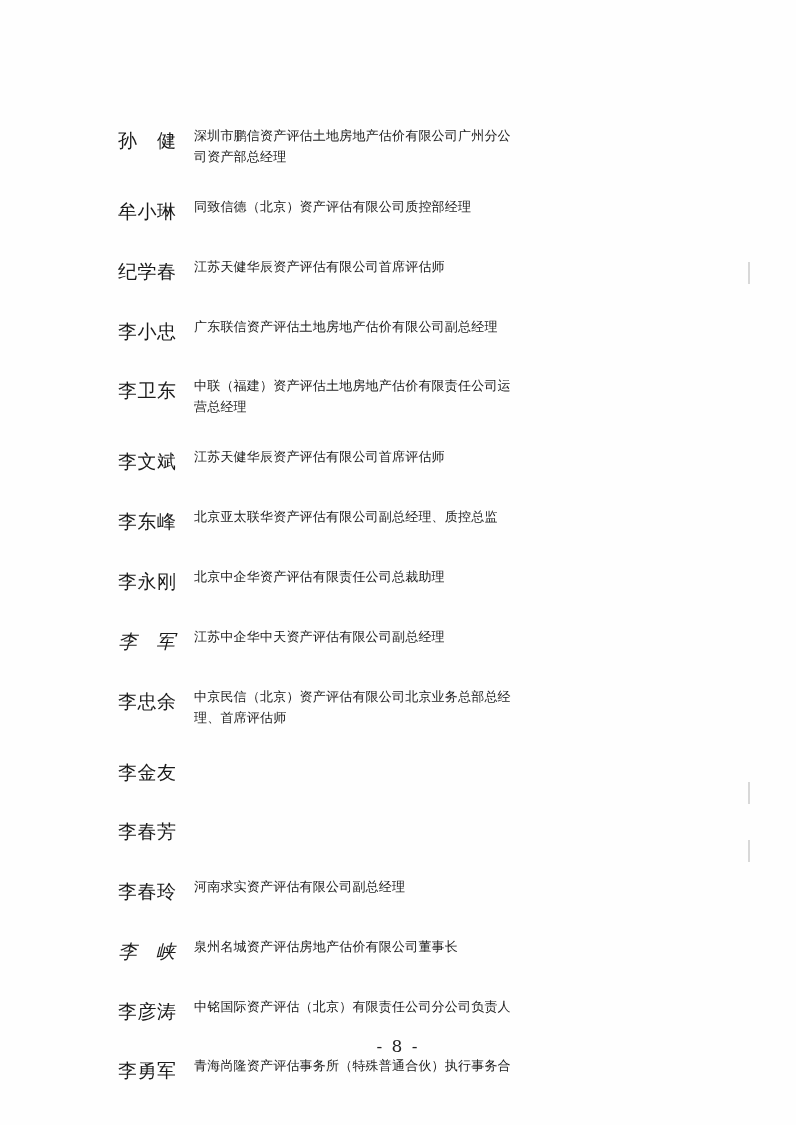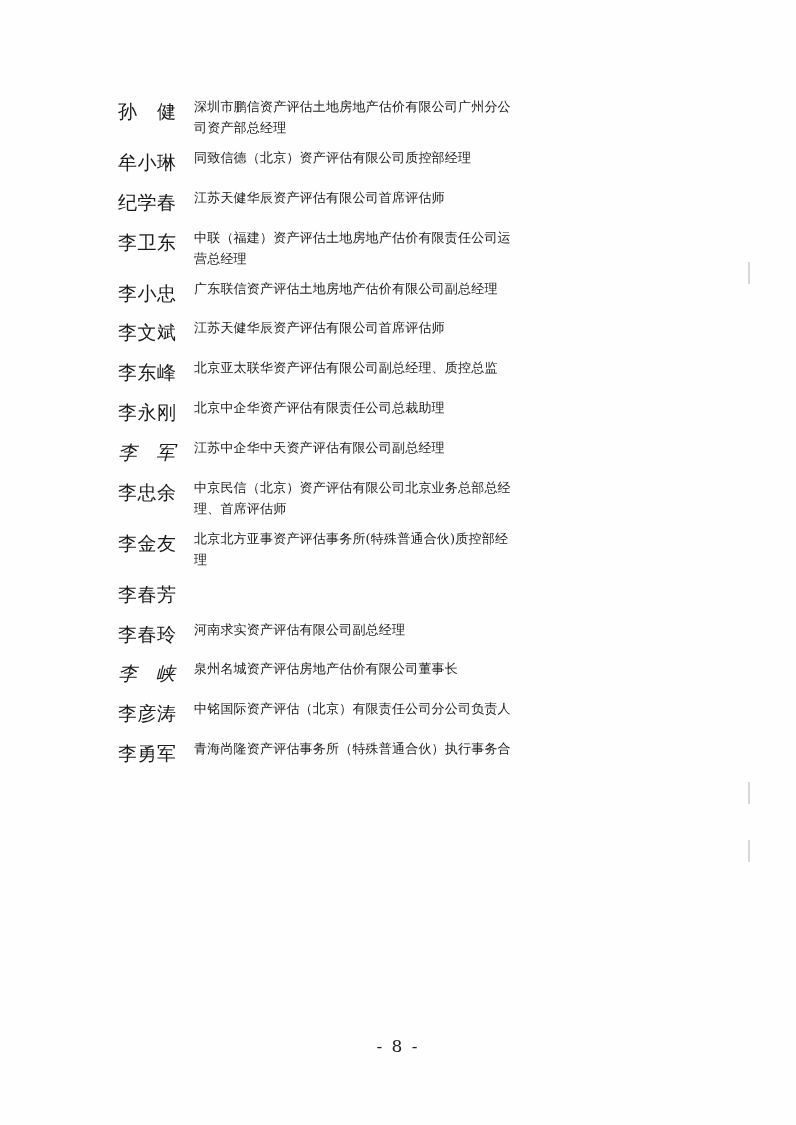--- a/index.html
+++ b/index.html
@@ -26,20 +26,21 @@
     position: absolute;
     left: 118px;
     top: 96px;
     width: 570px;
   }
   .entry {
     display: flex;
     align-items: flex-start;
     margin-bottom: 9px;
     line-height: 1.62;
+    margin-top: 29px;
   }
   .name {
     flex: 0 0 76px;
     width: 76px;
     font-size: 19px;
     letter-spacing: 0.5px;
     white-space: pre;
   }
   .name.spaced {
     letter-spacing: 0;
@@ -104,35 +105,35 @@
     </div>
 
     <div class="entry">
       <div class="name">纪学春</div>
       <div class="desc">
         <span class="line1">江苏天健华辰资产评估有限公司首席评估师</span>
       </div>
     </div>
 
     <div class="entry">
+      <div class="name">李小忠</div>
+      <div class="desc">
+        <span class="line1">广东联信资产评估土地房地产估价有限公司副总经理</span>
+      </div>
+    </div>
+
+    <div class="entry">
       <div class="name">李卫东</div>
       <div class="desc">
         <span class="line1">中联（福建）资产评估土地房地产估价有限责任公司运</span>
         <span class="line2">营总经理</span>
       </div>
     </div>
 
     <div class="entry">
-      <div class="name">李小忠</div>
-      <div class="desc">
-        <span class="line1">广东联信资产评估土地房地产估价有限公司副总经理</span>
-      </div>
-    </div>
-
-    <div class="entry">
       <div class="name">李文斌</div>
       <div class="desc">
         <span class="line1">江苏天健华辰资产评估有限公司首席评估师</span>
       </div>
     </div>
 
     <div class="entry">
       <div class="name">李东峰</div>
       <div class="desc">
         <span class="line1">北京亚太联华资产评估有限公司副总经理、质控总监</span>
@@ -157,24 +158,20 @@
     <div class="entry">
       <div class="name">李忠余</div>
       <div class="desc">
         <span class="line1">中京民信（北京）资产评估有限公司北京业务总部总经</span>
         <span class="line2">理、首席评估师</span>
       </div>
     </div>
 
     <div class="entry">
       <div class="name">李金友</div>
-      <div class="desc">
-        <span class="line1">北京北方亚事资产评估事务所(特殊普通合伙)质控部经</span>
-        <span class="line2">理</span>
-      </div>
     </div>
 
     <div class="entry">
       <div class="name">李春芳</div>
     </div>
 
     <div class="entry">
       <div class="name">李春玲</div>
       <div class="desc">
         <span class="line1">河南求实资产评估有限公司副总经理</span>

